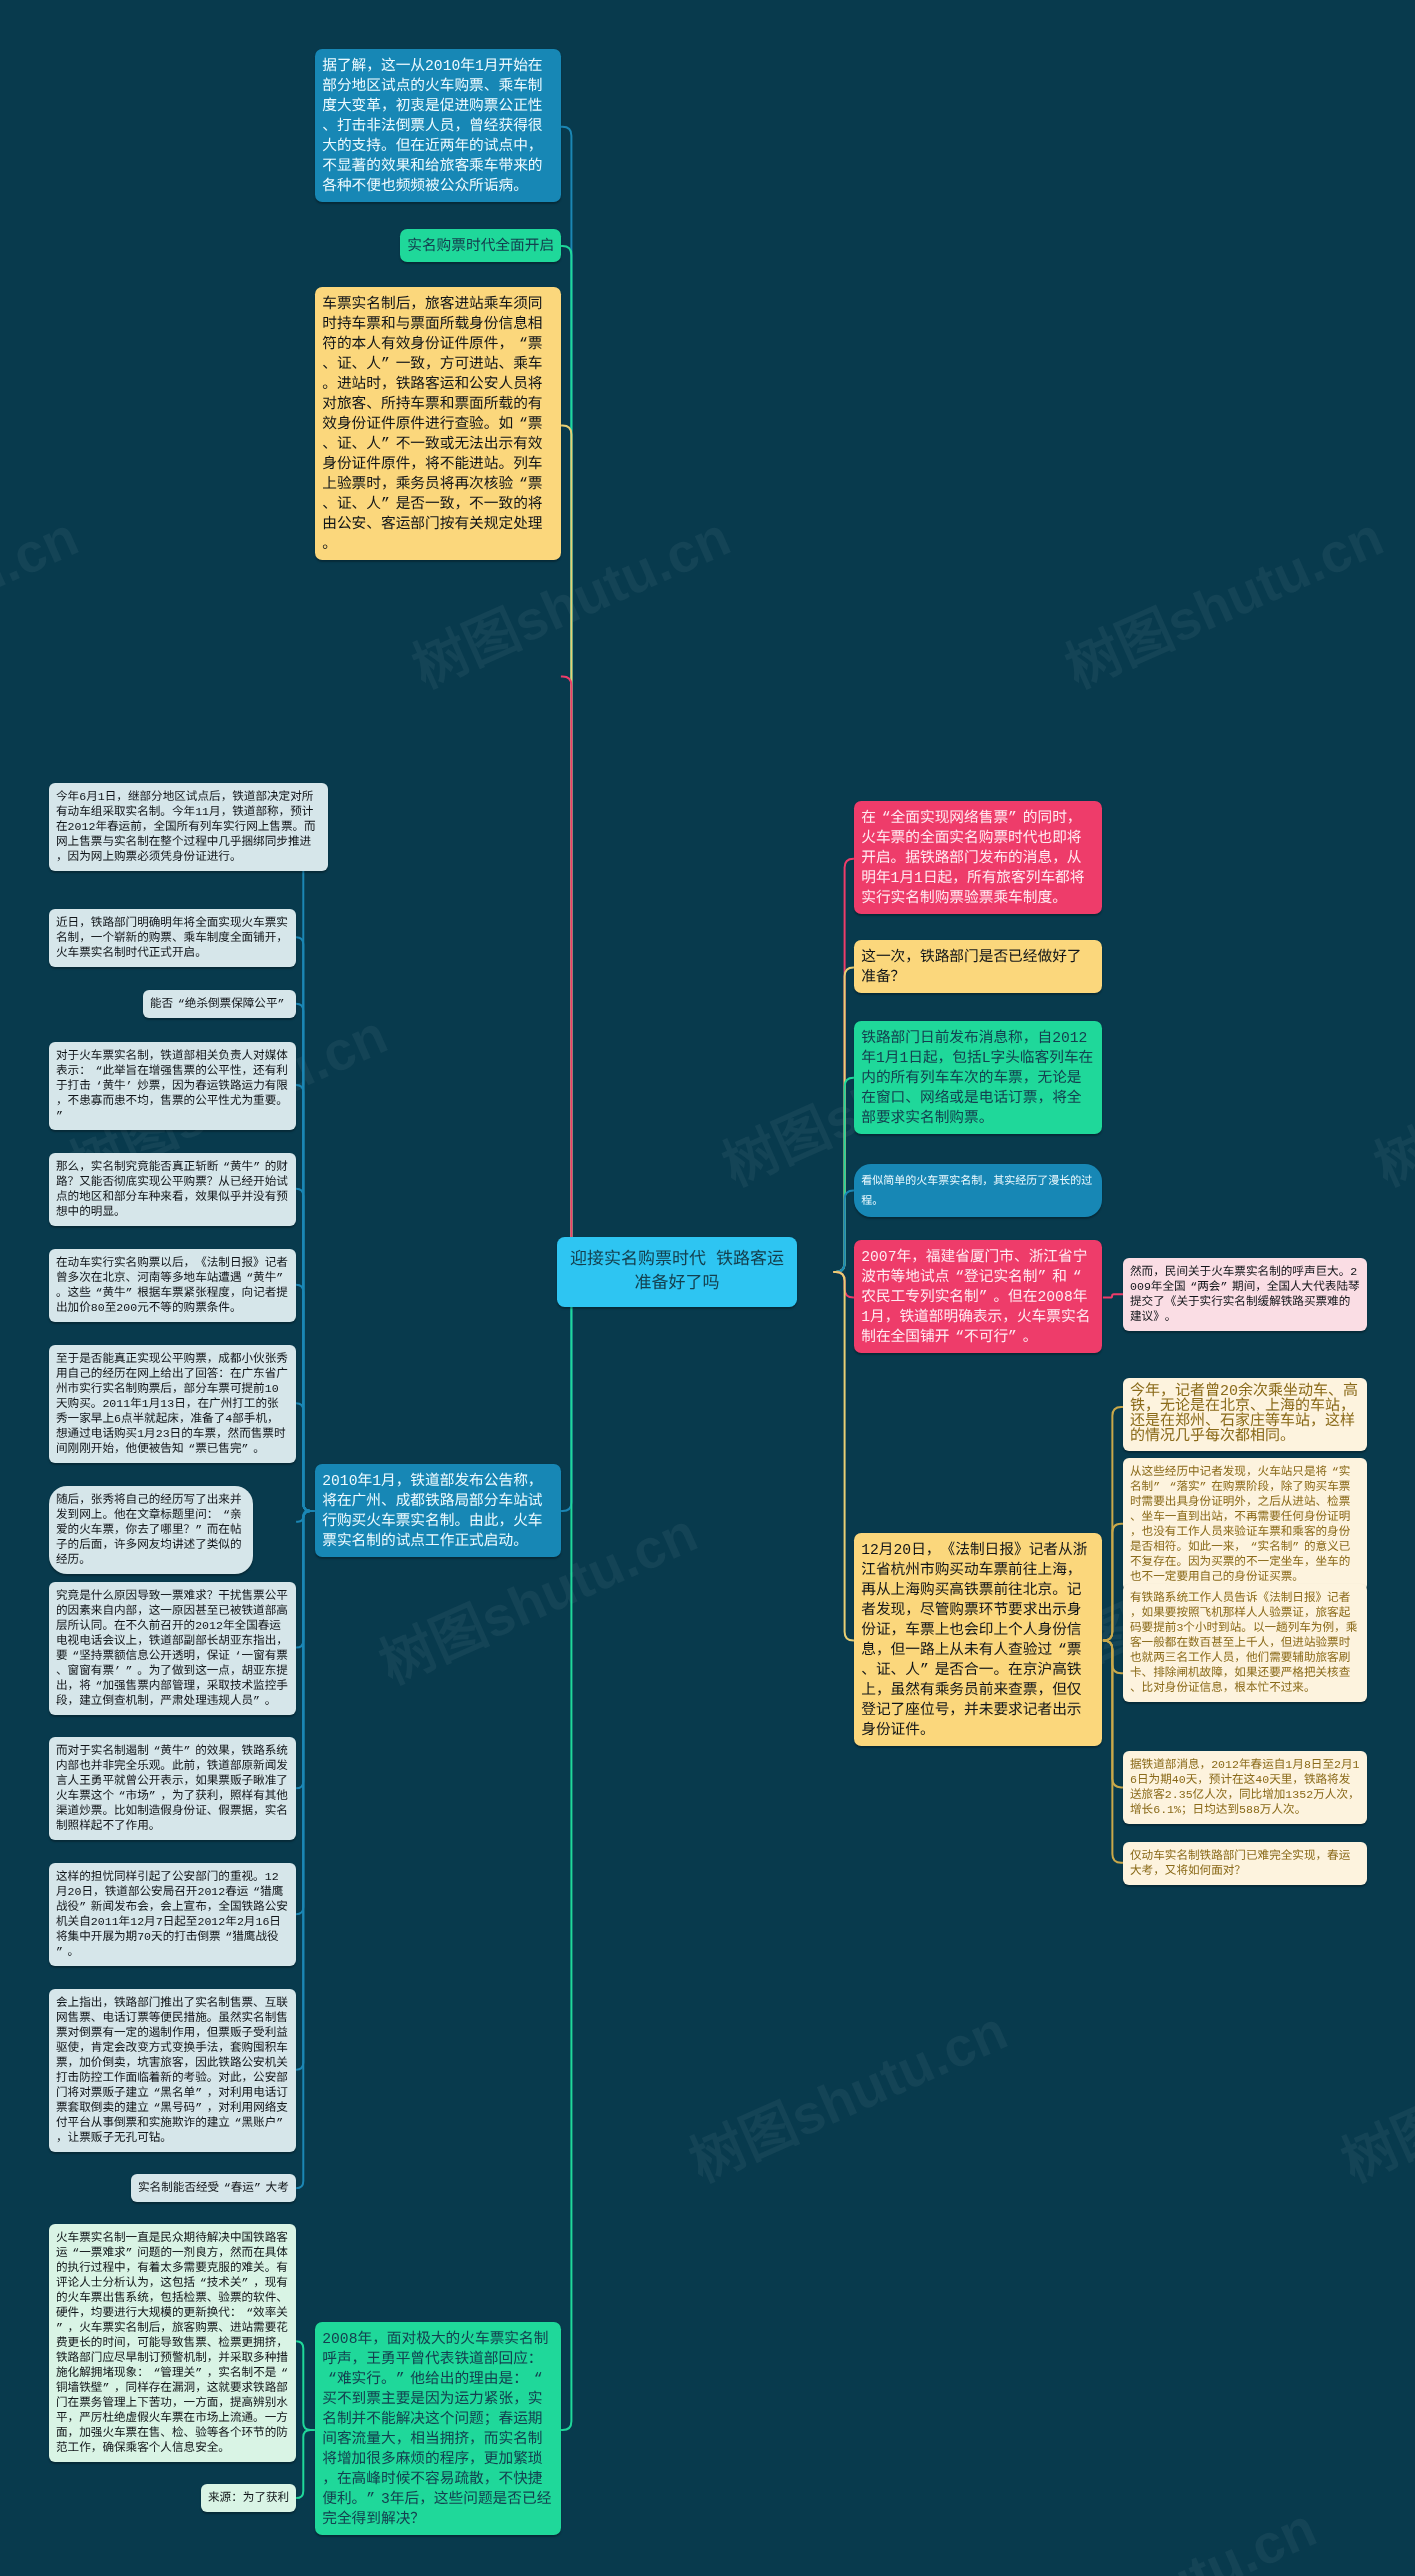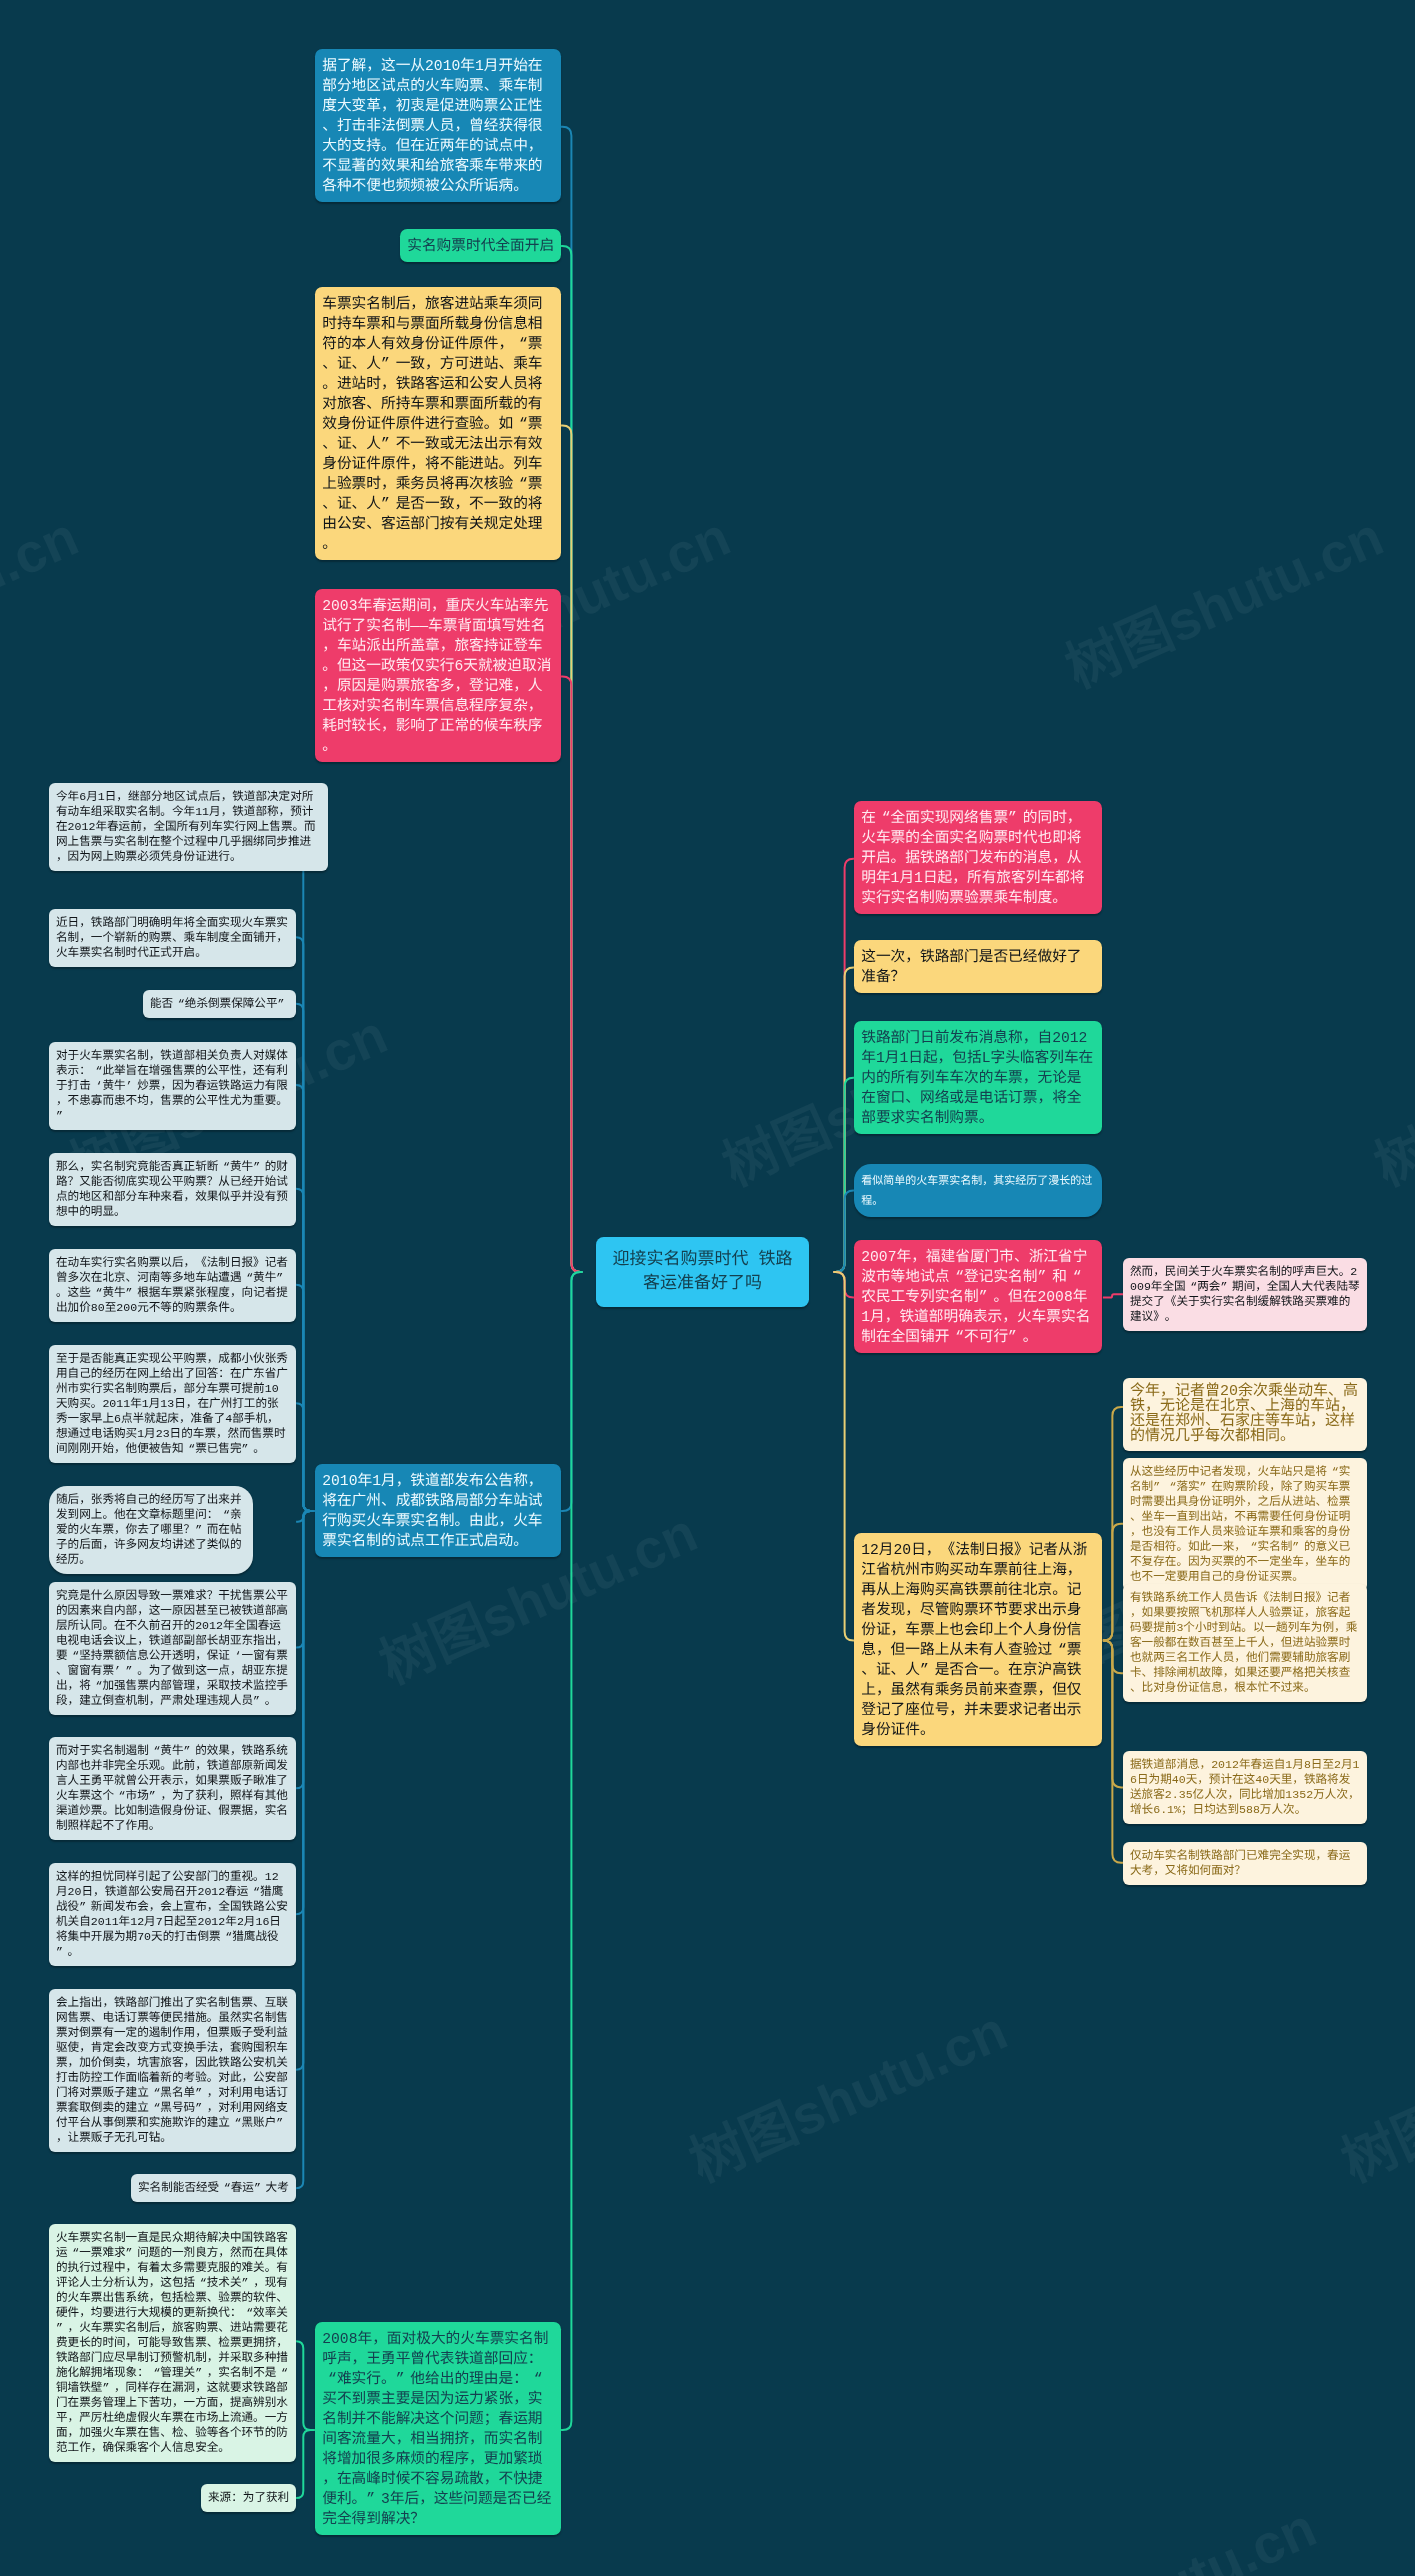--- a/index.html
+++ b/index.html
@@ -61,25 +61,24 @@
       <path d="M 569 2732.2025 L 561.2 2732.2025 Q 548.2 2732.2025 548.2 2745.2025 L 548.2 3943.821875 Q 548.2 3956.821875 535.2 3956.821875 L 535.2 3956.821875" fill="none" stroke="#1b86b4" stroke-width="3.6" stroke-linecap="butt" stroke-linejoin="round"></path>
       <path d="M 569 4394.05125 L 561.2 4394.05125 Q 548.2 4394.05125 548.2 4381.05125 L 548.2 4246.728125 Q 548.2 4233.728125 535.2 4233.728125 L 535.2 4233.728125" fill="none" stroke="#1fd89a" stroke-width="3.6" stroke-linecap="butt" stroke-linejoin="round"></path>
       <path d="M 569 4394.05125 L 561.2 4394.05125 Q 548.2 4394.05125 548.2 4407.05125 L 548.2 4504.121875 Q 548.2 4517.121875 535.2 4517.121875 L 535.2 4517.121875" fill="none" stroke="#1fd89a" stroke-width="3.6" stroke-linecap="butt" stroke-linejoin="round"></path>
       <path d="M 1994 2346.240625 L 2007.7234375 2346.240625 Q 2010.7 2346.240625 2010.7 2343.2640625 L 2010.7 2343.2640625 Q 2010.7 2340.2875 2013.6765625 2340.2875 L 2030.7 2340.2875" fill="none" stroke="#ee3c6a" stroke-width="3.6" stroke-linecap="butt" stroke-linejoin="round"></path>
       <path d="M 1994 2966.48125 L 1995.2 2966.48125 Q 2011.2 2966.48125 2011.2 2950.48125 L 2011.2 2560.165625 Q 2011.2 2544.165625 2027.2 2544.165625 L 2030.7 2544.165625" fill="none" stroke="#c9a84a" stroke-width="3.6" stroke-linecap="butt" stroke-linejoin="round"></path>
       <path d="M 1994 2966.48125 L 1995.2 2966.48125 Q 2011.2 2966.48125 2011.2 2950.48125 L 2011.2 2771.175 Q 2011.2 2755.175 2027.2 2755.175 L 2030.7 2755.175" fill="none" stroke="#c9a84a" stroke-width="3.6" stroke-linecap="butt" stroke-linejoin="round"></path>
       <path d="M 1994 2966.48125 L 1995.2 2966.48125 Q 2011.2 2966.48125 2011.2 2982.48125 L 2011.2 3009.753125 Q 2011.2 3025.753125 2027.2 3025.753125 L 2030.7 3025.753125" fill="none" stroke="#c9a84a" stroke-width="3.6" stroke-linecap="butt" stroke-linejoin="round"></path>
       <path d="M 1994 2966.48125 L 1995.2 2966.48125 Q 2011.2 2966.48125 2011.2 2982.48125 L 2011.2 3216.0875 Q 2011.2 3232.0875 2027.2 3232.0875 L 2030.7 3232.0875" fill="none" stroke="#c9a84a" stroke-width="3.6" stroke-linecap="butt" stroke-linejoin="round"></path>
       <path d="M 1994 2966.48125 L 1995.2 2966.48125 Q 2011.2 2966.48125 2011.2 2982.48125 L 2011.2 3352.24375 Q 2011.2 3368.24375 2027.2 3368.24375 L 2030.7 3368.24375" fill="none" stroke="#c9a84a" stroke-width="3.6" stroke-linecap="butt" stroke-linejoin="round"></path>
     </svg>
-<div class="node" id="root" style="left: 596px; top: 1237px; background: rgb(46, 197, 242); color: rgb(20, 64, 79); font-size: 17px; line-height: 24px; padding: 11px; border-radius: 7.7px; text-align: center; width: 213px;">迎接实名购票时代 铁路客运准备好了吗</div>
+<div class="node" id="root" style="left: 557px; top: 1237px; background: rgb(46, 197, 242); color: rgb(20, 64, 79); font-size: 17px; line-height: 24px; padding: 11px; border-radius: 7.7px; text-align: center; width: 240px;">迎接实名购票时代 铁路客运准备好了吗</div>
     <div class="node" id="m1" style="left: 315px; top: 49px; background: rgb(23, 135, 181); color: rgb(236, 250, 255); font-size: 14.7px; line-height: 20px; padding: 6.6px 7.2px; border-radius: 7.2px; width: 246px;">据了解，这一从2010年1月开始在部分地区试点的火车购票、乘车制度大变革，初衷是促进购票公正性、打击非法倒票人员，曾经获得很大的支持。但在近两年的试点中，不显著的效果和给旅客乘车带来的各种不便也频频被公众所诟病。</div>
     <div class="node" id="m2" style="left: 400px; top: 229px; background: rgb(31, 216, 154); color: rgb(20, 64, 79); font-size: 14.7px; line-height: 20px; padding: 6.6px 7.2px; border-radius: 7.2px; white-space: nowrap; display: inline-block;">实名购票时代全面开启</div>
     <div class="node" id="m3" style="left: 315px; top: 287px; background: rgb(251, 215, 124); color: rgb(16, 20, 24); font-size: 14.7px; line-height: 20px; padding: 6.6px 7.2px; border-radius: 7.2px; width: 246px;">车票实名制后，旅客进站乘车须同时持车票和与票面所载身份信息相符的本人有效身份证件原件，<span class="qL">“</span>票、证、人<span class="qR">”</span>一致，方可进站、乘车。进站时，铁路客运和公安人员将对旅客、所持车票和票面所载的有效身份证件原件进行查验。如<span class="qL">“</span>票、证、人<span class="qR">”</span>不一致或无法出示有效身份证件原件，将不能进站。列车上验票时，乘务员将再次核验<span class="qL">“</span>票、证、人<span class="qR">”</span>是否一致，不一致的将由公安、客运部门按有关规定处理。</div>
-    <div class="node" id="m4" style="left: 315px; top: 589px; background: rgb(238, 60, 106); color: rgb(255, 234, 241); font-size: 14.7px; line-height: 20px; padding: 6.6px 7.2px; border-radius: 7.2px; width: 246px;">2003年春运期间，重庆火车站率先试行了实名制——车票背面填写姓名，车站派出所盖章，旅客持证登车。但这一政策仅实行6天就被迫取消，原因是购票旅客多，登记难，人工核对实名制车票信息程序复杂，耗时较长，影响了正常的候车秩序。</div>
     <div class="node" id="m5" style="left: 315px; top: 1464px; background: rgb(23, 135, 181); color: rgb(236, 250, 255); font-size: 14.7px; line-height: 20px; padding: 6.6px 7.2px; border-radius: 7.2px; width: 246px;">2010年1月，铁道部发布公告称，将在广州、成都铁路局部分车站试行购买火车票实名制。由此，火车票实名制的试点工作正式启动。</div>
     <div class="node" id="m6" style="left: 315px; top: 2322px; background: rgb(31, 216, 154); color: rgb(20, 64, 79); font-size: 14.7px; line-height: 20px; padding: 6.6px 7.2px; border-radius: 7.2px; width: 246px;">2008年，面对极大的火车票实名制呼声，王勇平曾代表铁道部回应：<span class="qL">“</span>难实行。<span class="qR">”</span>他给出的理由是：<span class="qL">“</span>买不到票主要是因为运力紧张，实名制并不能解决这个问题；春运期间客流量大，相当拥挤，而实名制将增加很多麻烦的程序，更加繁琐，在高峰时候不容易疏散，不快捷便利。<span class="qR">”</span>3年后，这些问题是否已经完全得到解决？</div>
     <div class="node" id="l1" style="left: 49px; top: 783px; background: rgb(214, 230, 234); color: rgb(16, 20, 24); font-size: 11.6px; line-height: 15px; padding: 6.4px 7px; border-radius: 6px; width: 279px;">今年6月1日，继部分地区试点后，铁道部决定对所有动车组采取实名制。今年11月，铁道部称，预计在2012年春运前，全国所有列车实行网上售票。而网上售票与实名制在整个过程中几乎捆绑同步推进，因为网上购票必须凭身份证进行。</div>
     <div class="node" id="l2" style="left: 49px; top: 909px; background: rgb(214, 230, 234); color: rgb(16, 20, 24); font-size: 11.6px; line-height: 15px; padding: 6.4px 7px; border-radius: 6px; width: 247px;">近日，铁路部门明确明年将全面实现火车票实名制，一个崭新的购票、乘车制度全面铺开，火车票实名制时代正式开启。</div>
     <div class="node" id="l3" style="left: 143px; top: 990px; background: rgb(214, 230, 234); color: rgb(16, 20, 24); font-size: 11.6px; line-height: 15px; padding: 6.4px 7px; border-radius: 6px; white-space: nowrap; display: inline-block;">能否<span class="qL">“</span>绝杀倒票保障公平<span class="qR">”</span></div>
     <div class="node" id="l4" style="left: 49px; top: 1042px; background: rgb(214, 230, 234); color: rgb(16, 20, 24); font-size: 11.6px; line-height: 15px; padding: 6.4px 7px; border-radius: 6px; width: 247px;">对于火车票实名制，铁道部相关负责人对媒体表示：<span class="qL">“</span>此举旨在增强售票的公平性，还有利于打击<span class="qL">‘</span>黄牛<span class="qR">’</span>炒票，因为春运铁路运力有限，不患寡而患不均，售票的公平性尤为重要。<span class="qR">”</span></div>
     <div class="node" id="l5" style="left: 49px; top: 1153px; background: rgb(214, 230, 234); color: rgb(16, 20, 24); font-size: 11.6px; line-height: 15px; padding: 6.4px 7px; border-radius: 6px; width: 247px;">那么，实名制究竟能否真正斩断<span class="qL">“</span>黄牛<span class="qR">”</span>的财路？又能否彻底实现公平购票？从已经开始试点的地区和部分车种来看，效果似乎并没有预想中的明显。</div>
     <div class="node" id="l6" style="left: 49px; top: 1249px; background: rgb(214, 230, 234); color: rgb(16, 20, 24); font-size: 11.6px; line-height: 15px; padding: 6.4px 7px; border-radius: 6px; width: 247px;">在动车实行实名购票以后，《法制日报》记者曾多次在北京、河南等多地车站遭遇<span class="qL">“</span>黄牛<span class="qR">”</span>。这些<span class="qL">“</span>黄牛<span class="qR">”</span>根据车票紧张程度，向记者提出加价80至200元不等的购票条件。</div>
     <div class="node" id="l7" style="left: 49px; top: 1345px; background: rgb(214, 230, 234); color: rgb(16, 20, 24); font-size: 11.6px; line-height: 15px; padding: 6.4px 7px; border-radius: 6px; width: 247px;">至于是否能真正实现公平购票，成都小伙张秀用自己的经历在网上给出了回答：在广东省广州市实行实名制购票后，部分车票可提前10天购买。2011年1月13日，在广州打工的张秀一家早上6点半就起床，准备了4部手机，想通过电话购买1月23日的车票，然而售票时间刚刚开始，他便被告知<span class="qL">“</span>票已售完<span class="qR">”</span>。</div>
     <div class="node" id="l8" style="left: 49px; top: 1486px; background: rgb(214, 230, 234); color: rgb(16, 20, 24); font-size: 11.6px; line-height: 15px; padding: 6.4px 7px; border-radius: 18px; width: 204px;">随后，张秀将自己的经历写了出来并发到网上。他在文章标题里问：<span class="qL">“</span>亲爱的火车票，你去了哪里？<span class="qR">”</span>而在帖子的后面，许多网友均讲述了类似的经历。</div>

